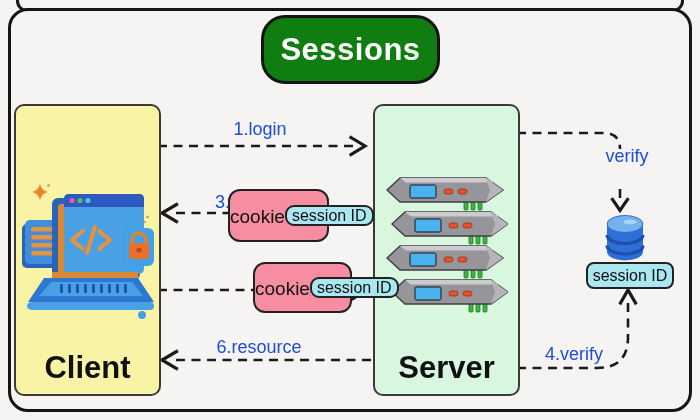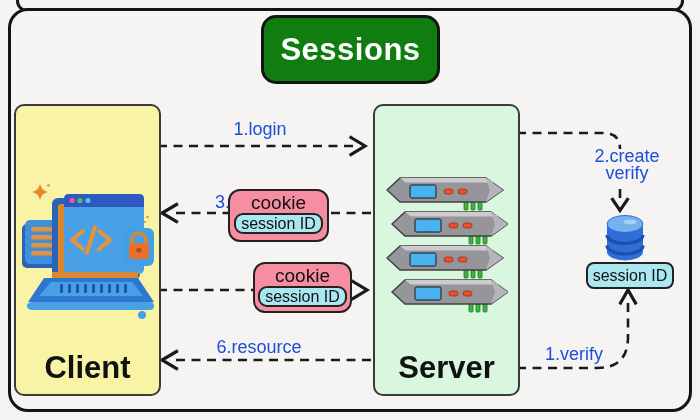--- a/index.html
+++ b/index.html
@@ -13,40 +13,40 @@
     position:absolute;left:16px;right:16px;top:-10px;height:16px;
     border:3px solid #141414;border-radius:13px;background:transparent;
   }
   .frame{
     position:absolute;left:8px;top:8px;right:8px;bottom:8px;
     border:3.5px solid #141414;border-radius:20px;background:#f5f4f2;
   }
   .connectors{position:absolute;left:0;top:0;width:700px;height:420px;z-index:1;}
   .title-box{
     position:absolute;left:261px;top:15px;width:173px;height:63px;z-index:2;
-    background:#0f7d10;border:3px solid #141414;border-radius:15px;
+    background:#0f7d10;border:3px solid #141414;border-radius:24px;
     display:flex;align-items:center;justify-content:center;
     color:#fff;font-size:31px;font-weight:bold;letter-spacing:.5px;
   }
   .entity-box{
     position:absolute;top:104px;width:143px;height:288px;z-index:2;
     border:2px solid #3a3a3a;border-radius:10px;
   }
   .client-box{left:14px;background:#f9f3a5;}
   .server-box{left:373px;background:#d9f7de;}
   .entity-label{
     position:absolute;bottom:8px;left:0;width:100%;text-align:center;
     font-size:31px;font-weight:bold;color:#111;
   }
   .entity-icon{position:absolute;}
   .flow-label{position:absolute;z-index:3;font-size:18px;color:#1d4ed8;text-align:center;}
   .flow-label.two-line{line-height:17px;}
   .cookie-box{
     position:absolute;z-index:2;background:#f78da1;border:2.5px solid #222;
-    border-radius:12px;display:flex;flex-direction:column;align-items:center;
+    border-radius:12px;display:flex;flex-direction:row;align-items:center;
   }
   .cookie-title{font-size:19px;color:#111;line-height:21px;margin-top:1px;}
   .session-chip{
     background:#abe7f1;border:2px solid #222;border-radius:9px;
     font-size:16px;color:#111;line-height:17px;padding:0 5px;white-space:nowrap;
   }
   .cookie-box .session-chip{margin-top:0px;}
   .session-id-right{
     position:absolute;left:586px;top:262px;width:84px;height:23px;z-index:2;
     background:#abe7f1;border:2px solid #222;border-radius:8px;
@@ -174,25 +174,24 @@
   </div>
 
   <div class="flow-label" style="left:205px;top:119px;width:110px">1.login</div>
 
   <div class="flow-label" style="left:204px;top:192px;width:26px;text-align:right">3.</div>
 
 
   <div class="flow-label" style="left:200px;top:337px;width:118px">6.resource</div>
 
   <div class="flow-label two-line" style="left:577px;top:148px;width:100px">
-    <div>2.create</div>
     <div>verify</div>
   </div>
 
-  <div class="flow-label" style="left:538px;top:344px;width:72px">1.verify</div>
+  <div class="flow-label" style="left:538px;top:344px;width:72px">4.verify</div>
 
   <div class="cookie-box" style="left:228px;top:189px;width:97px;height:49px">
     <div class="cookie-title">cookie</div>
     <div class="session-chip">session ID</div>
   </div>
 
   <div class="cookie-box" style="left:253px;top:262px;width:95px;height:47px">
     <div class="cookie-title">cookie</div>
     <div class="session-chip">session ID</div>
   </div>

